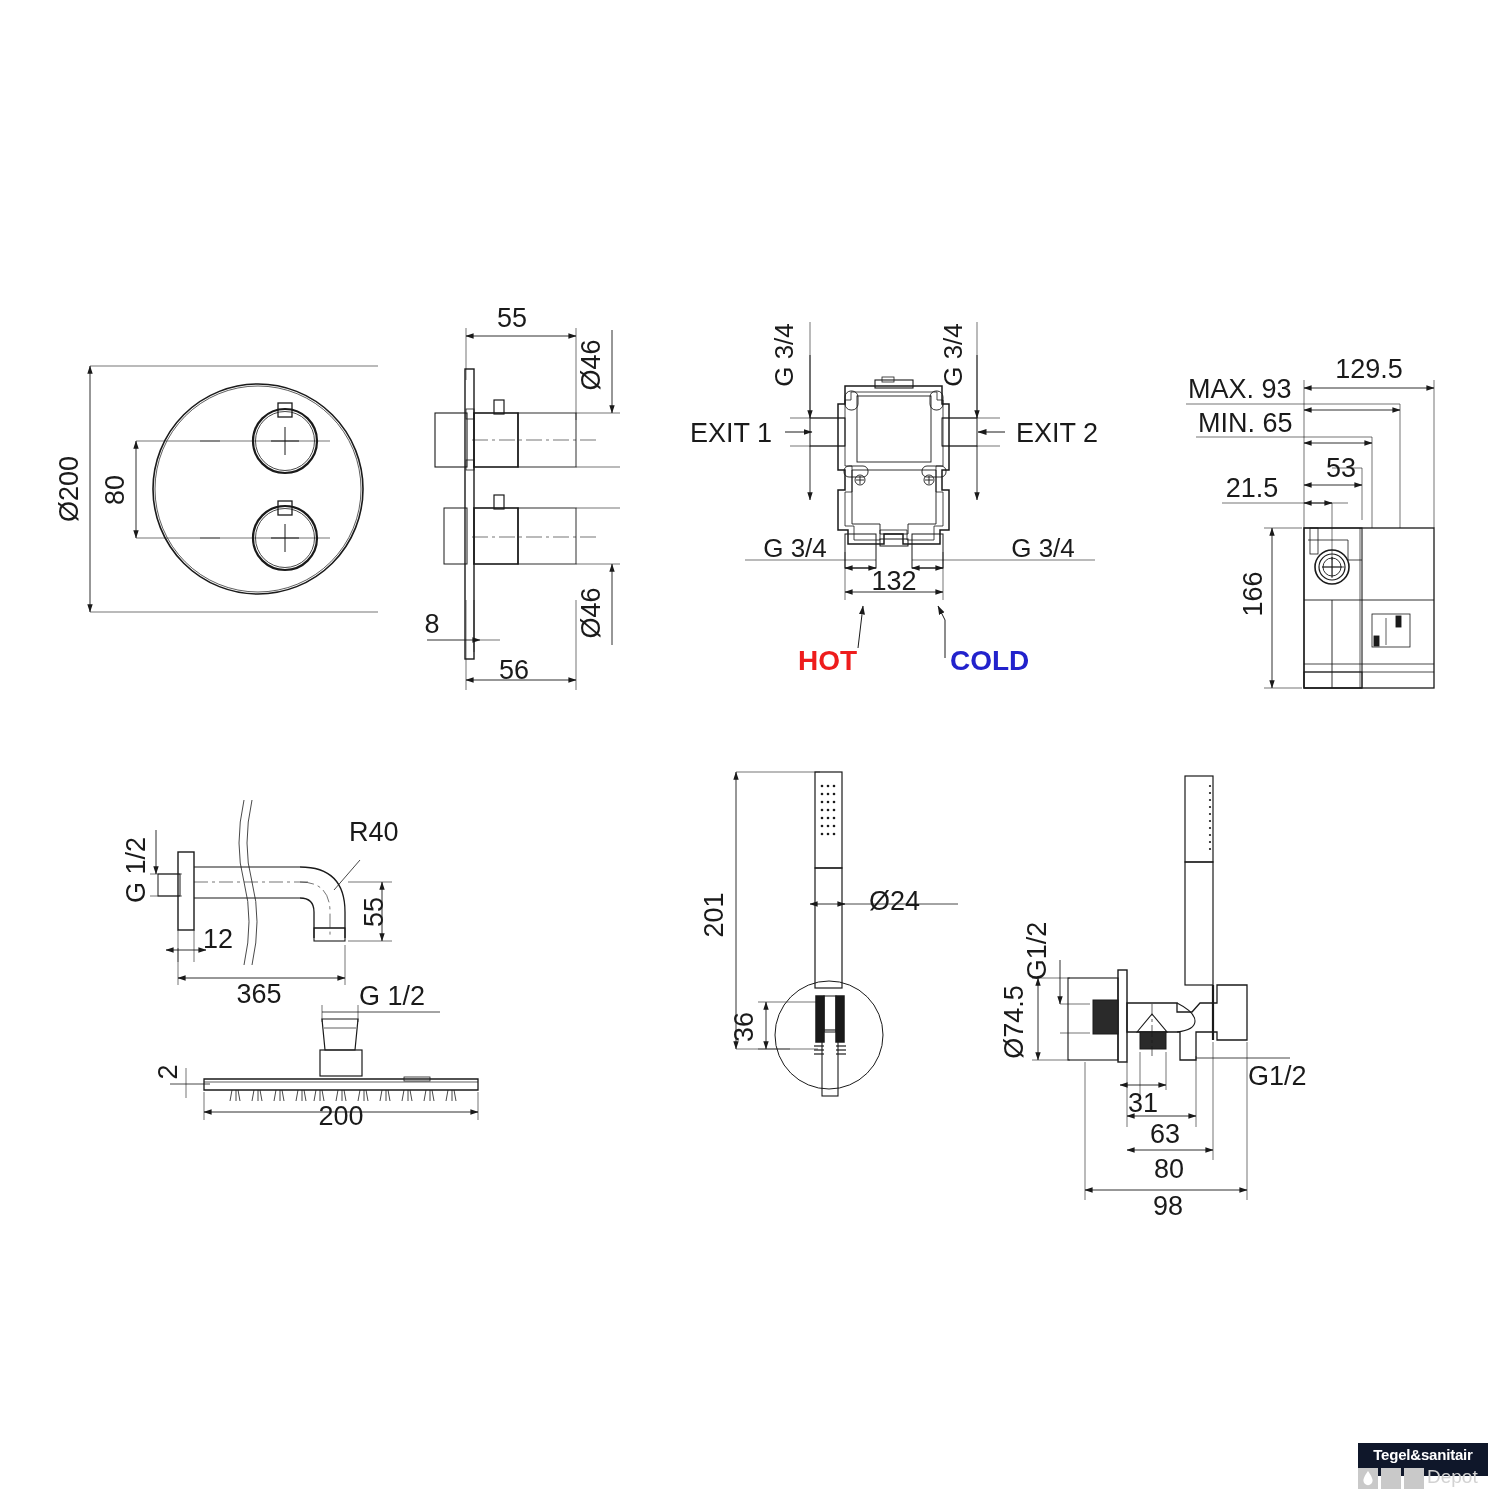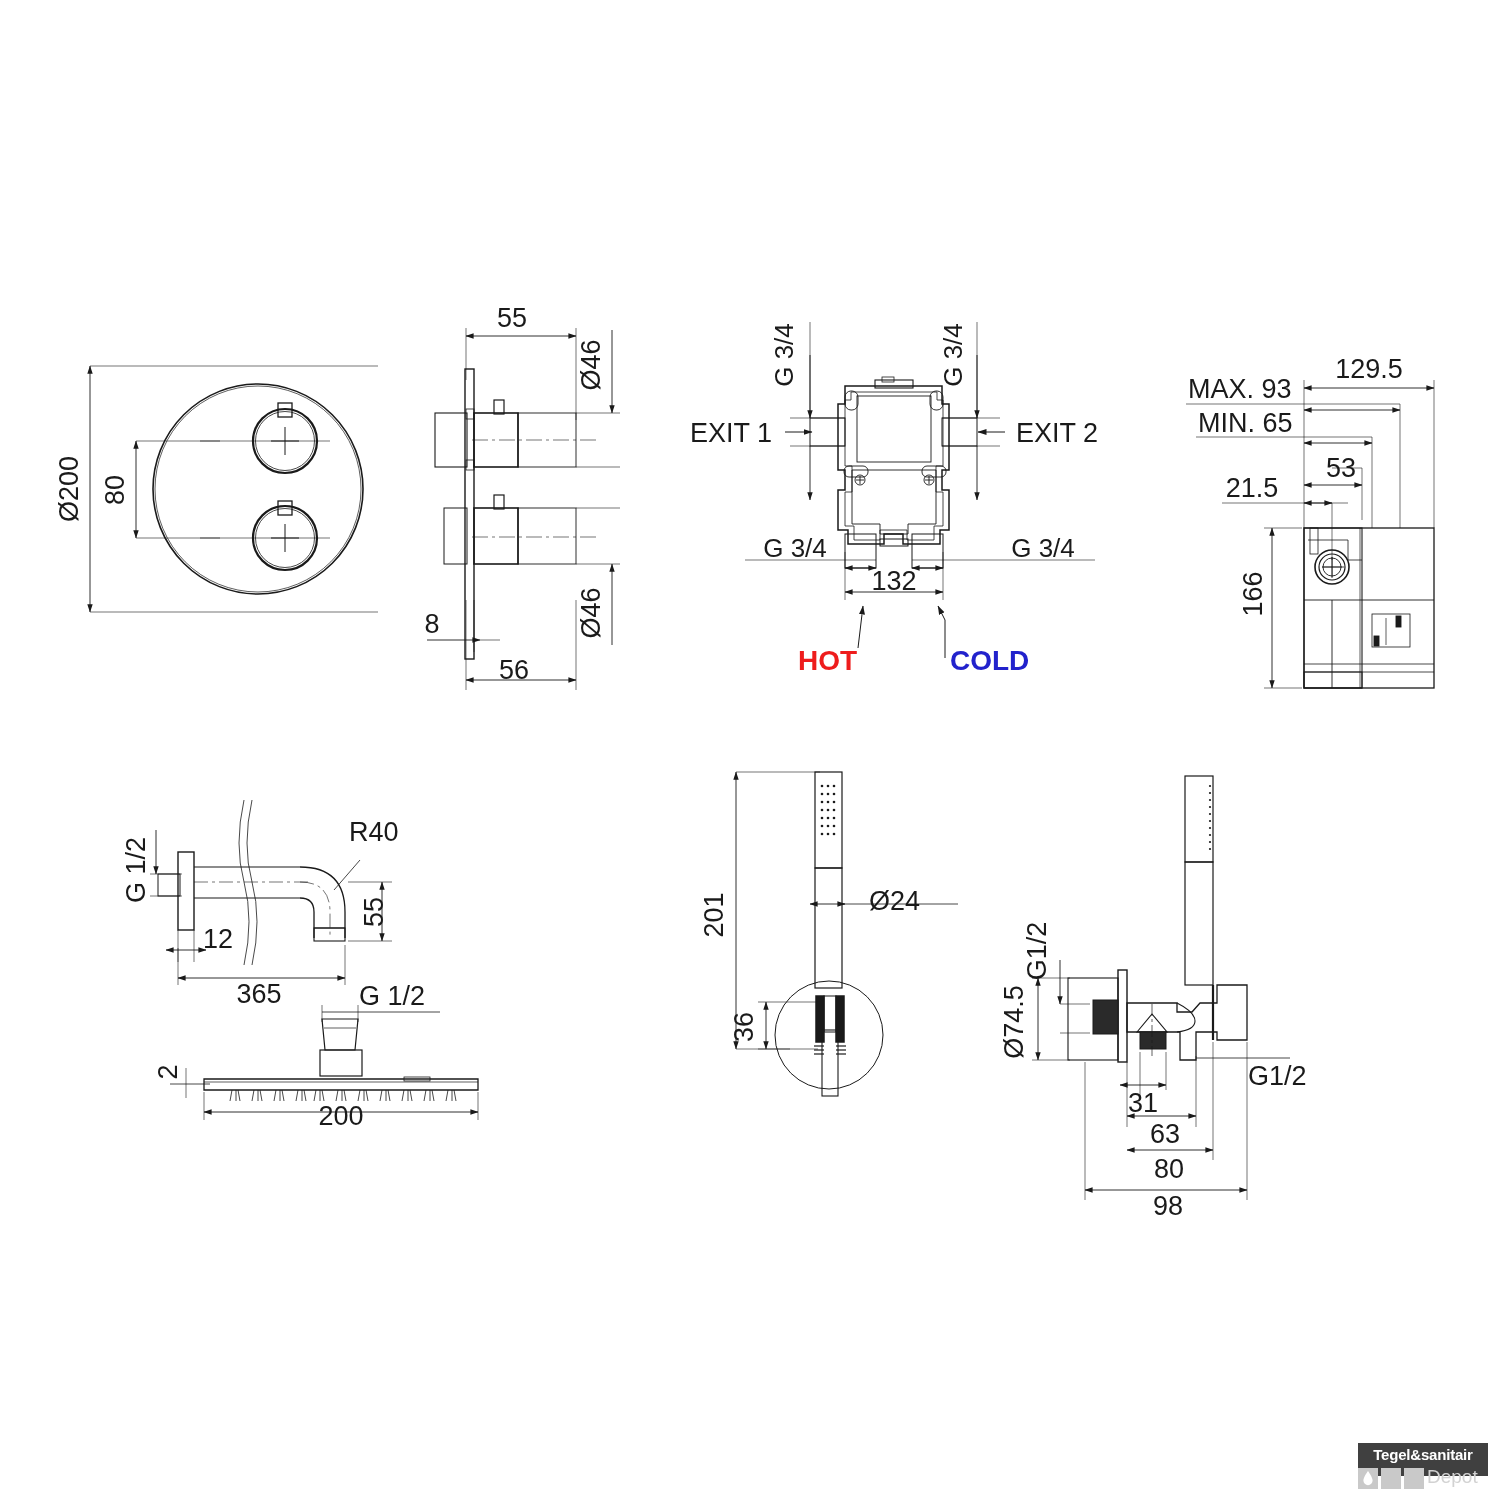--- a/index.html
+++ b/index.html
@@ -24,21 +24,21 @@
     position: absolute;
     left: 1358px;
     top: 1443px;
     width: 130px;
     height: 48px;
   }
   .wm-top {
     position: absolute;
     left: 0; top: 0;
     width: 130px; height: 33px;
-    background: #404040;
+    background: #0f172a;
     color: #ffffff;
     font-size: 15px;
     font-weight: bold;
     letter-spacing: -0.2px;
     line-height: 23px;
     text-align: center;
     font-family: "Liberation Sans", sans-serif;
   }
   .wm-bot {
     position: absolute;

